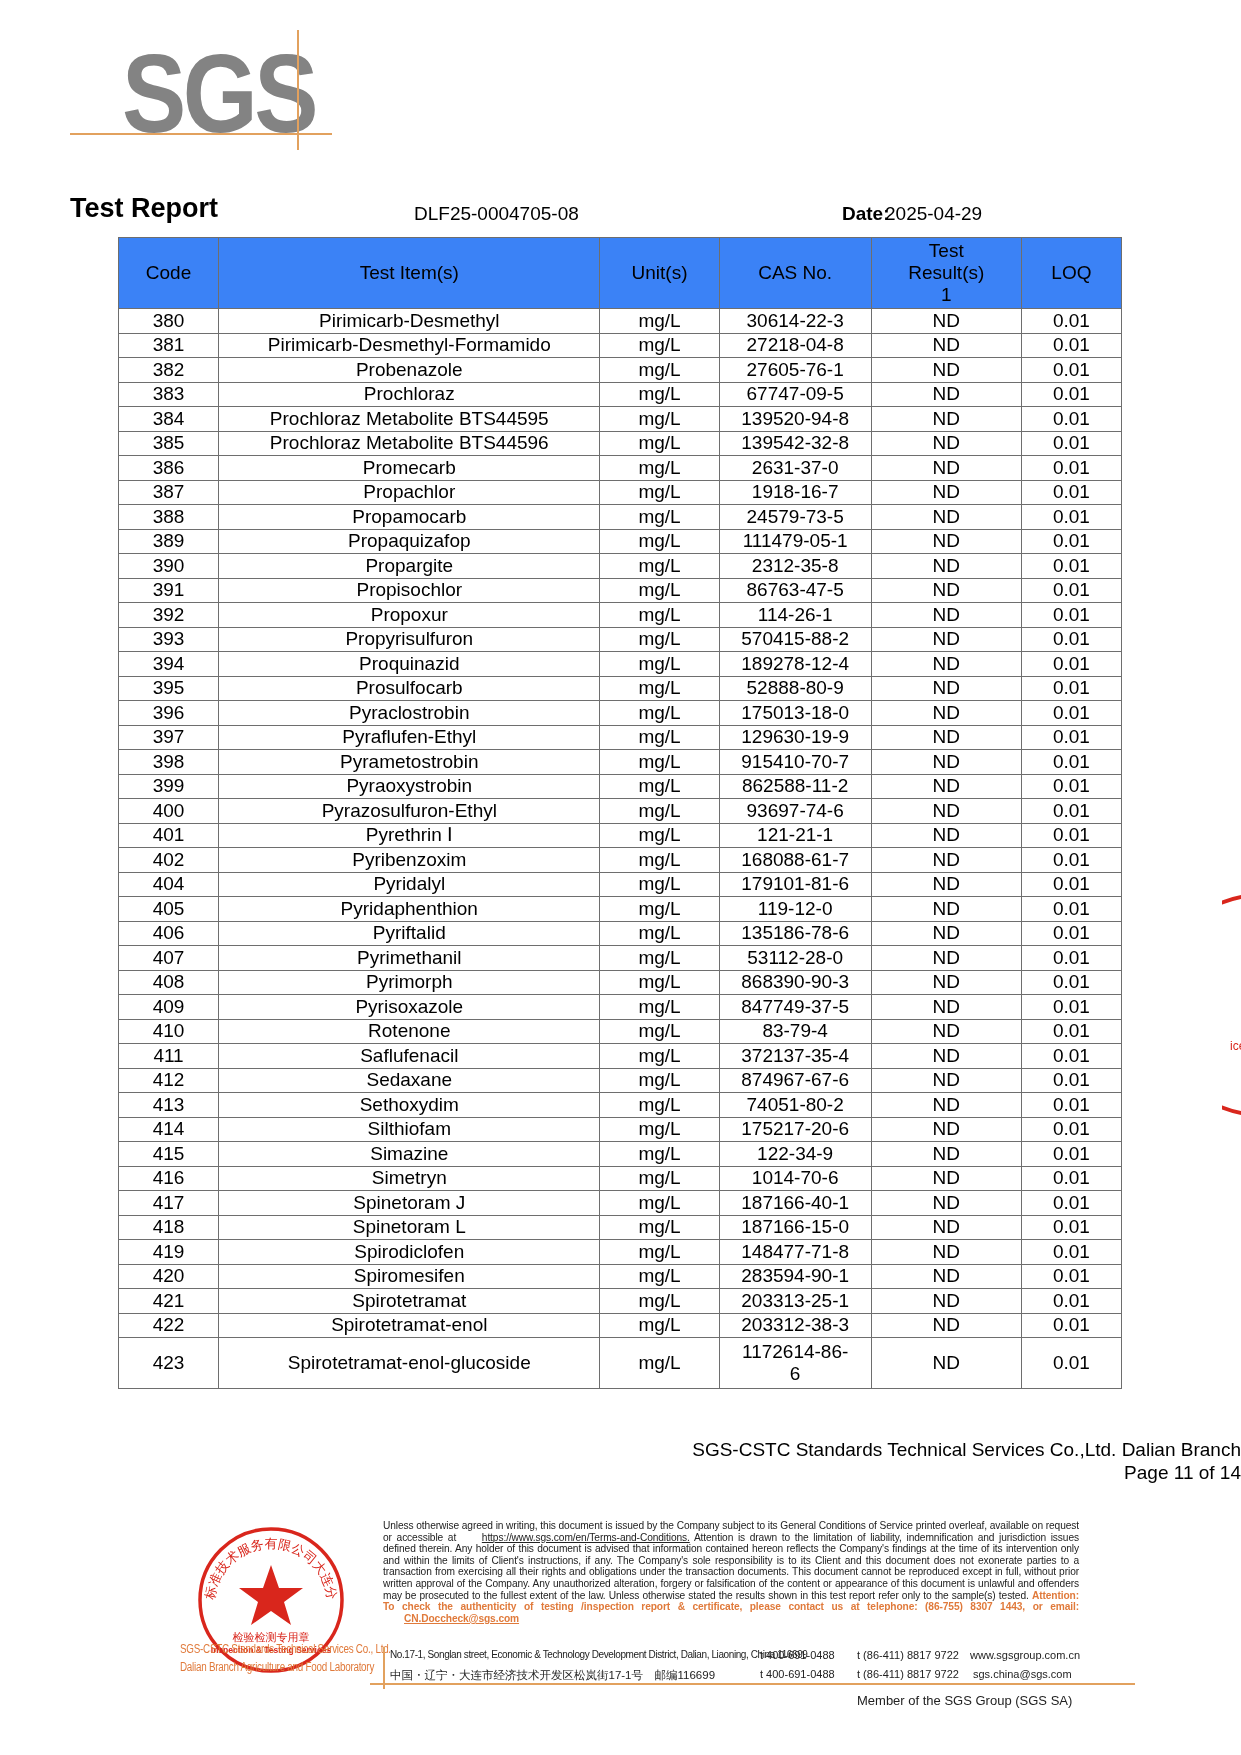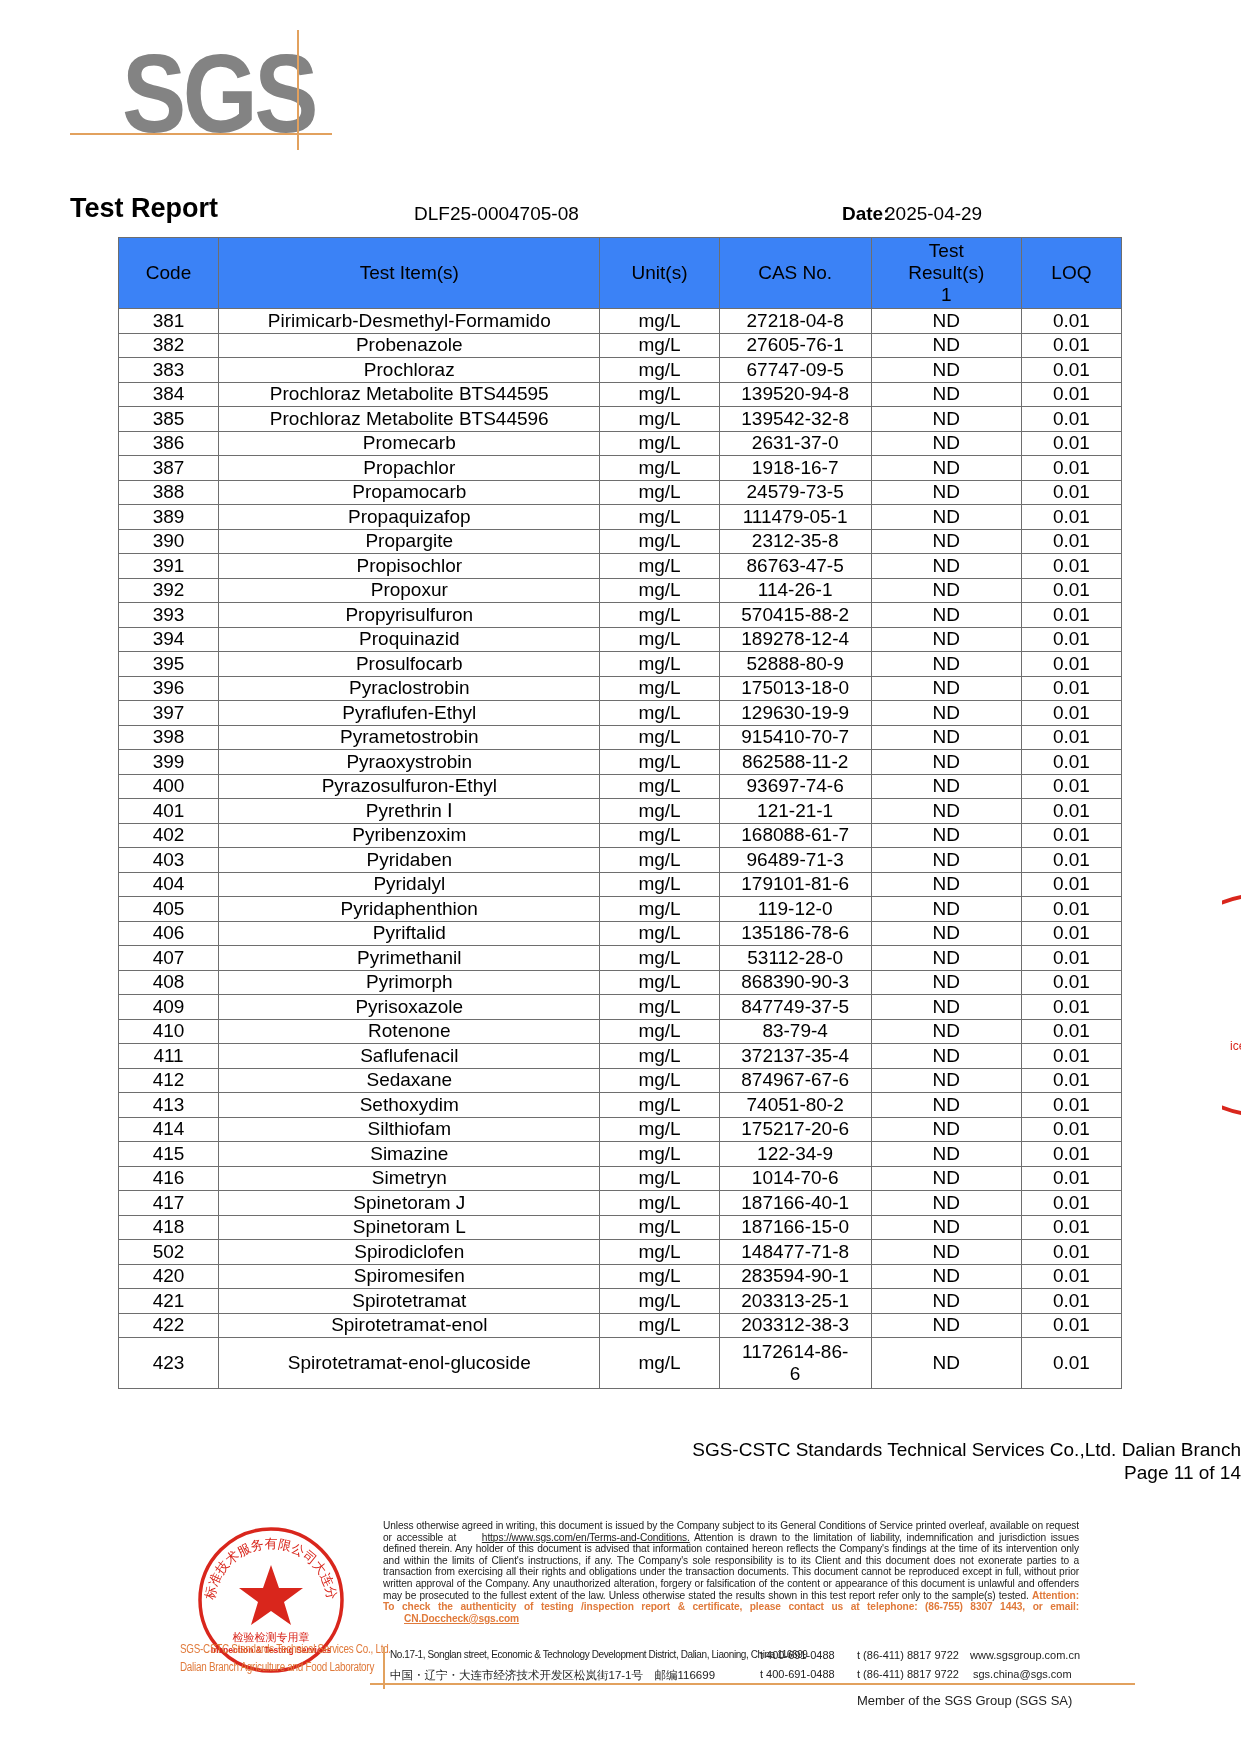--- a/index.html
+++ b/index.html
@@ -66,20 +66,28 @@
       <th>
         <div>Test</div>
         <div>Result(s)</div>
         <div>1</div>
       </th>
       <th>LOQ</th>
     </tr>
   </thead>
   <tbody id="rows">
       <tr>
+        <td>380</td>
+        <td>Pirimicarb-Desmethyl</td>
+        <td>mg/L</td>
+        <td>30614-22-3</td>
+        <td>ND</td>
+        <td>0.01</td>
+      </tr>
+      <tr>
         <td>381</td>
         <td>Pirimicarb-Desmethyl-Formamido</td>
         <td>mg/L</td>
         <td>27218-04-8</td>
         <td>ND</td>
         <td>0.01</td>
       </tr>
       <tr>
         <td>382</td>
         <td>Probenazole</td>
@@ -242,28 +250,20 @@
       </tr>
       <tr>
         <td>402</td>
         <td>Pyribenzoxim</td>
         <td>mg/L</td>
         <td>168088-61-7</td>
         <td>ND</td>
         <td>0.01</td>
       </tr>
       <tr>
-        <td>403</td>
-        <td>Pyridaben</td>
-        <td>mg/L</td>
-        <td>96489-71-3</td>
-        <td>ND</td>
-        <td>0.01</td>
-      </tr>
-      <tr>
         <td>404</td>
         <td>Pyridalyl</td>
         <td>mg/L</td>
         <td>179101-81-6</td>
         <td>ND</td>
         <td>0.01</td>
       </tr>
       <tr>
         <td>405</td>
         <td>Pyridaphenthion</td>
@@ -370,21 +370,21 @@
       </tr>
       <tr>
         <td>418</td>
         <td>Spinetoram L</td>
         <td>mg/L</td>
         <td>187166-15-0</td>
         <td>ND</td>
         <td>0.01</td>
       </tr>
       <tr>
-        <td>502</td>
+        <td>419</td>
         <td>Spirodiclofen</td>
         <td>mg/L</td>
         <td>148477-71-8</td>
         <td>ND</td>
         <td>0.01</td>
       </tr>
       <tr>
         <td>420</td>
         <td>Spiromesifen</td>
         <td>mg/L</td>

